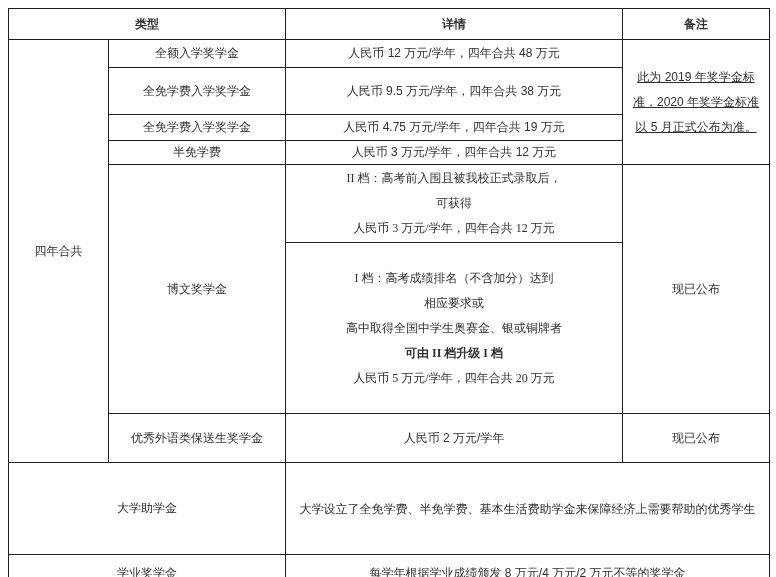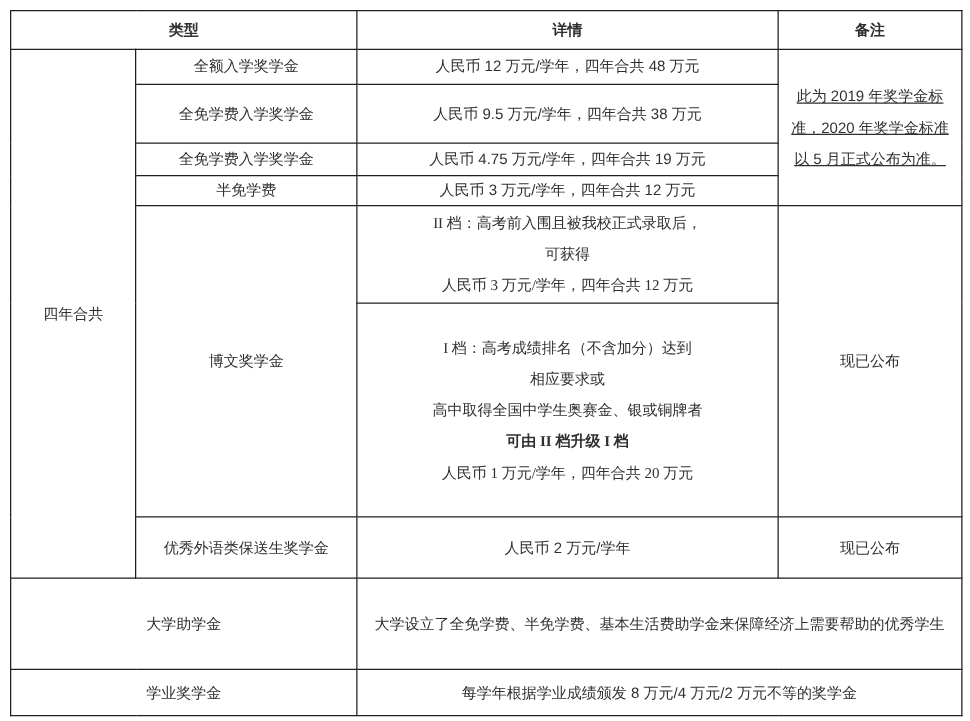--- a/index.html
+++ b/index.html
@@ -88,31 +88,31 @@
       </td>
       <td rowspan="2">现已公布</td>
     </tr>
 
     <tr style="height:171px">
       <td class="tier-cell">
         <div class="tier-line">I 档：高考成绩排名（不含加分）达到</div>
         <div class="tier-line">相应要求或</div>
         <div class="tier-line">高中取得全国中学生奥赛金、银或铜牌者</div>
         <div class="tier-line bold-line">可由 II 档升级 I 档</div>
-        <div class="tier-line">人民币 1 万元/学年，四年合共 20 万元</div>
+        <div class="tier-line">人民币 5 万元/学年，四年合共 20 万元</div>
       </td>
     </tr>
 
     <tr style="height:49px">
       <td class="cell-lang-name">优秀外语类保送生奖学金</td>
       <td>人民币 2 万元/学年</td>
       <td>现已公布</td>
     </tr>
 
-    <tr style="height:73px">
+    <tr style="height:92px">
       <td colspan="2">大学助学金</td>
       <td colspan="2" class="detail-left">大学设立了全免学费、半免学费、基本生活费助学金来保障经济上需要帮助的优秀学生</td>
     </tr>
 
     <tr style="height:35px">
       <td colspan="2">学业奖学金</td>
       <td colspan="2" class="detail-left">每学年根据学业成绩颁发 8 万元/4 万元/2 万元不等的奖学金</td>
     </tr>
   </tbody>
     </table>

